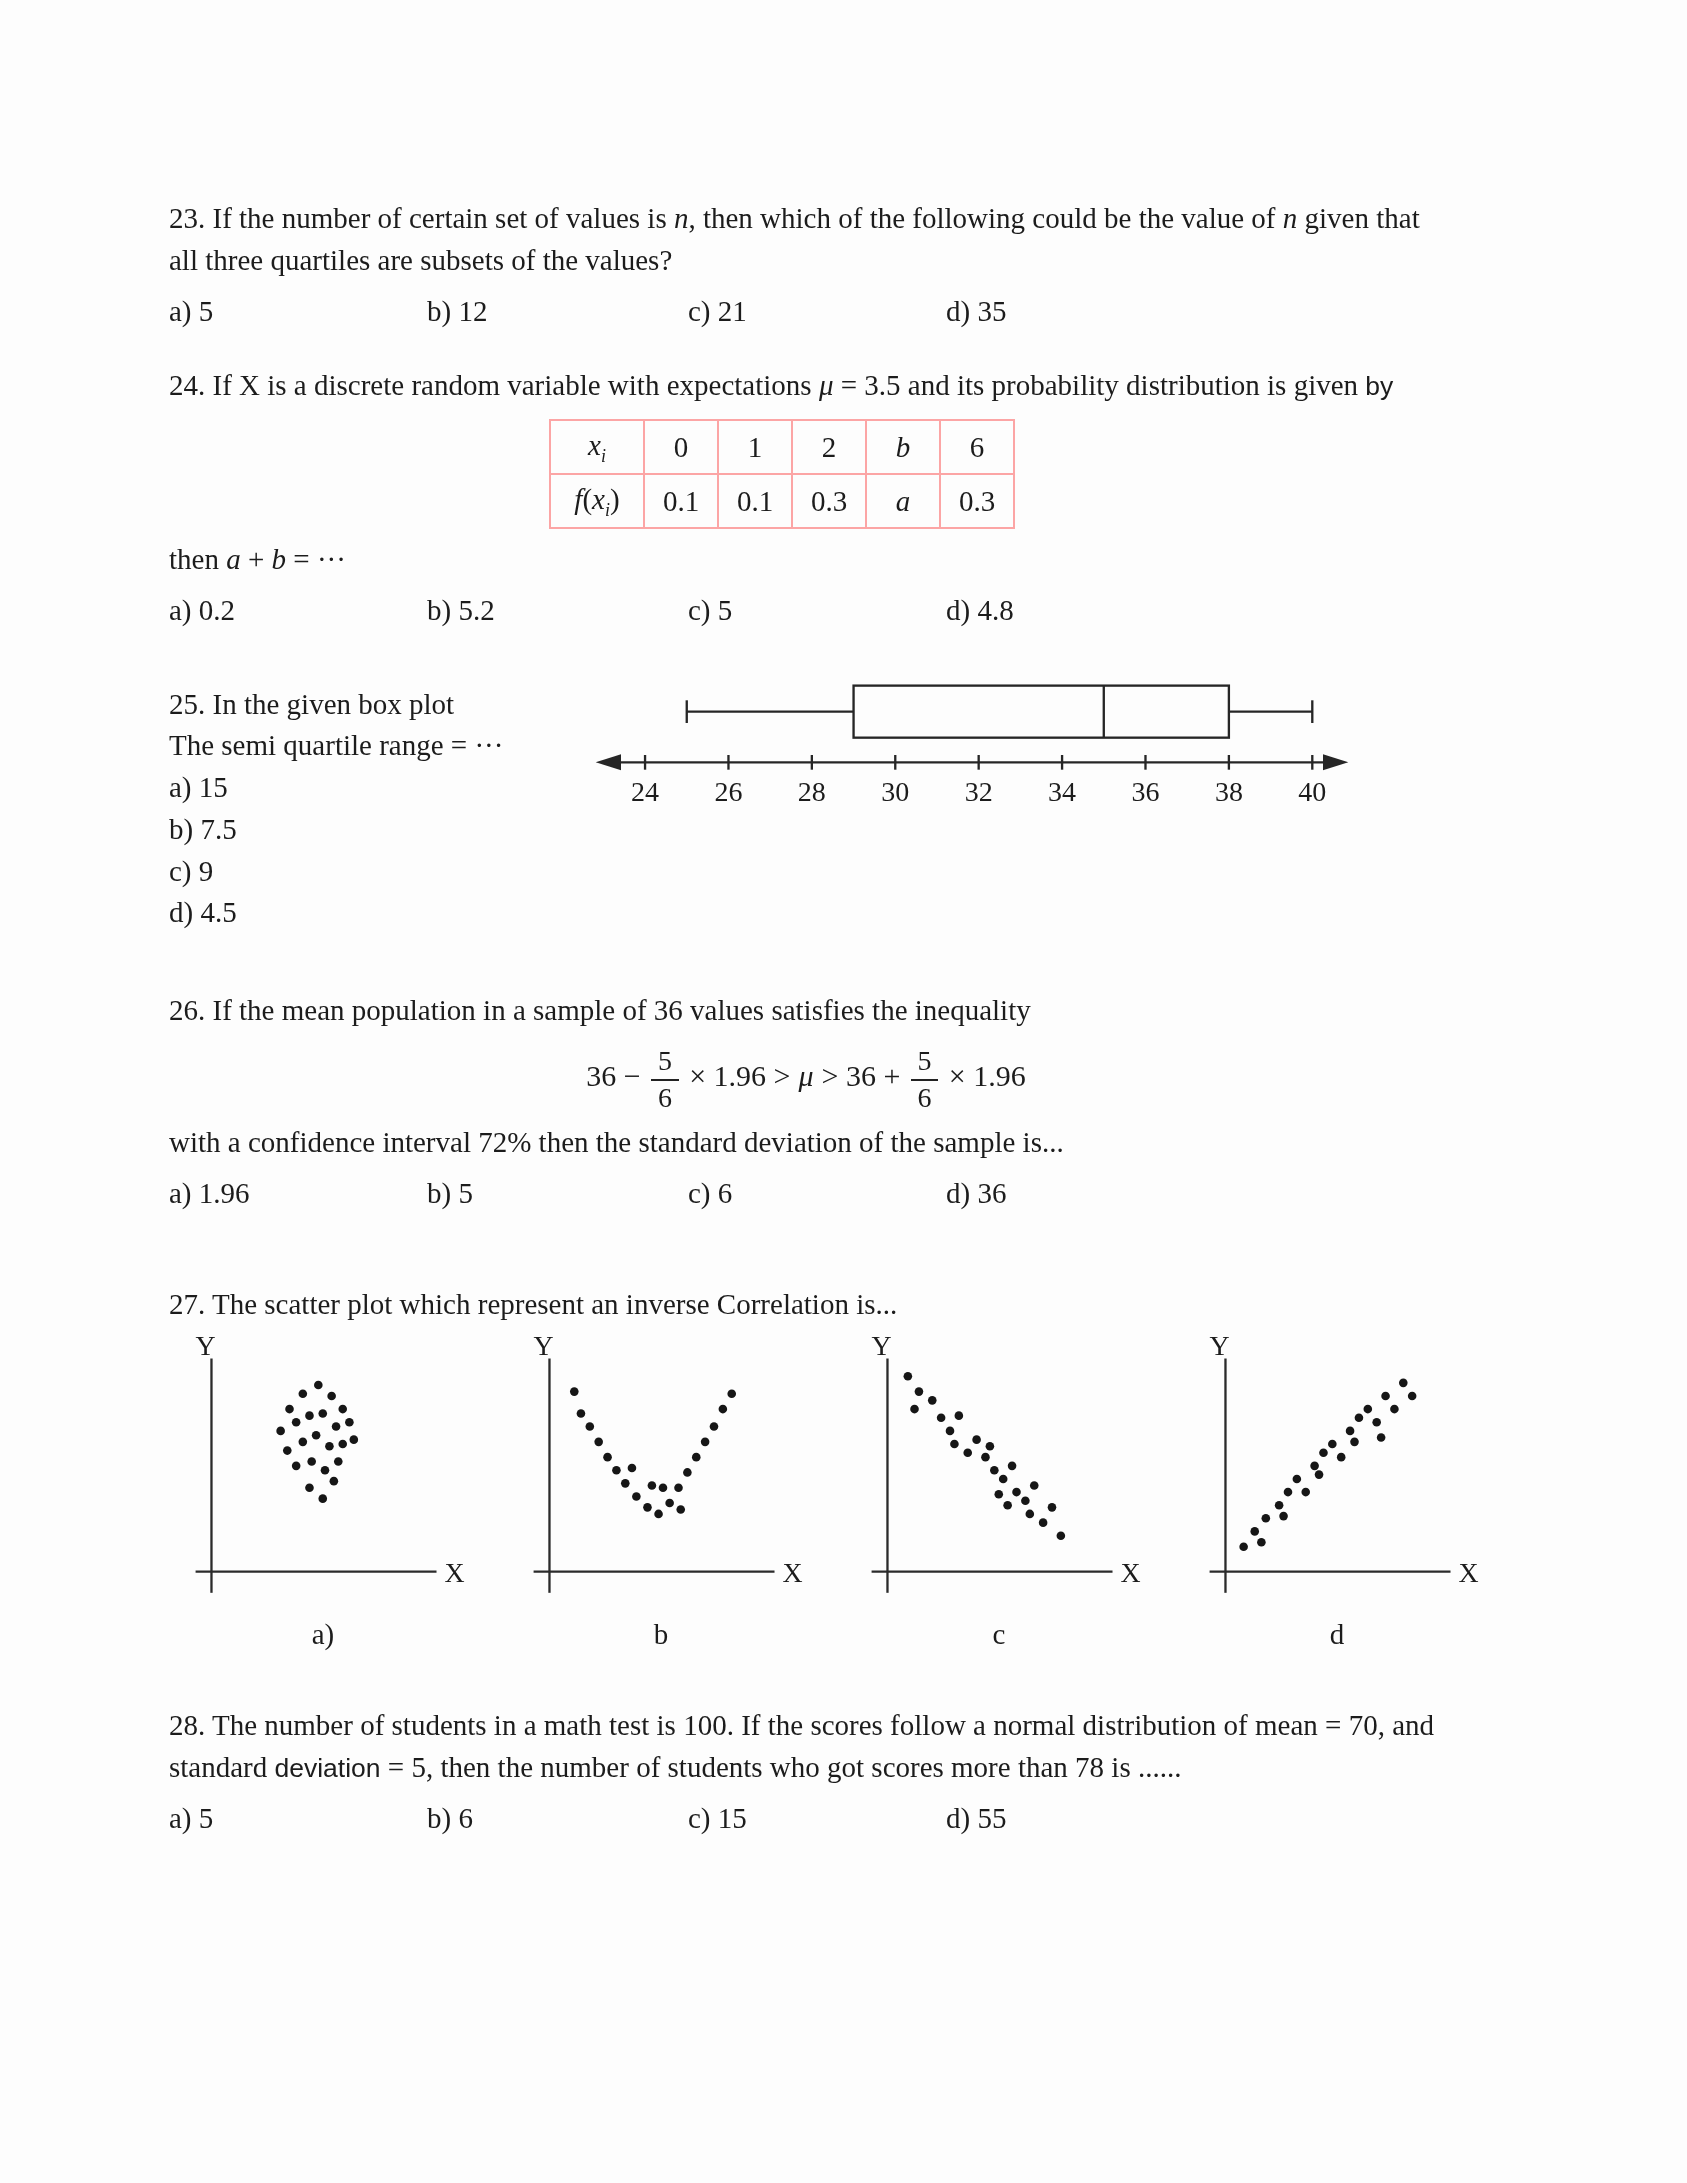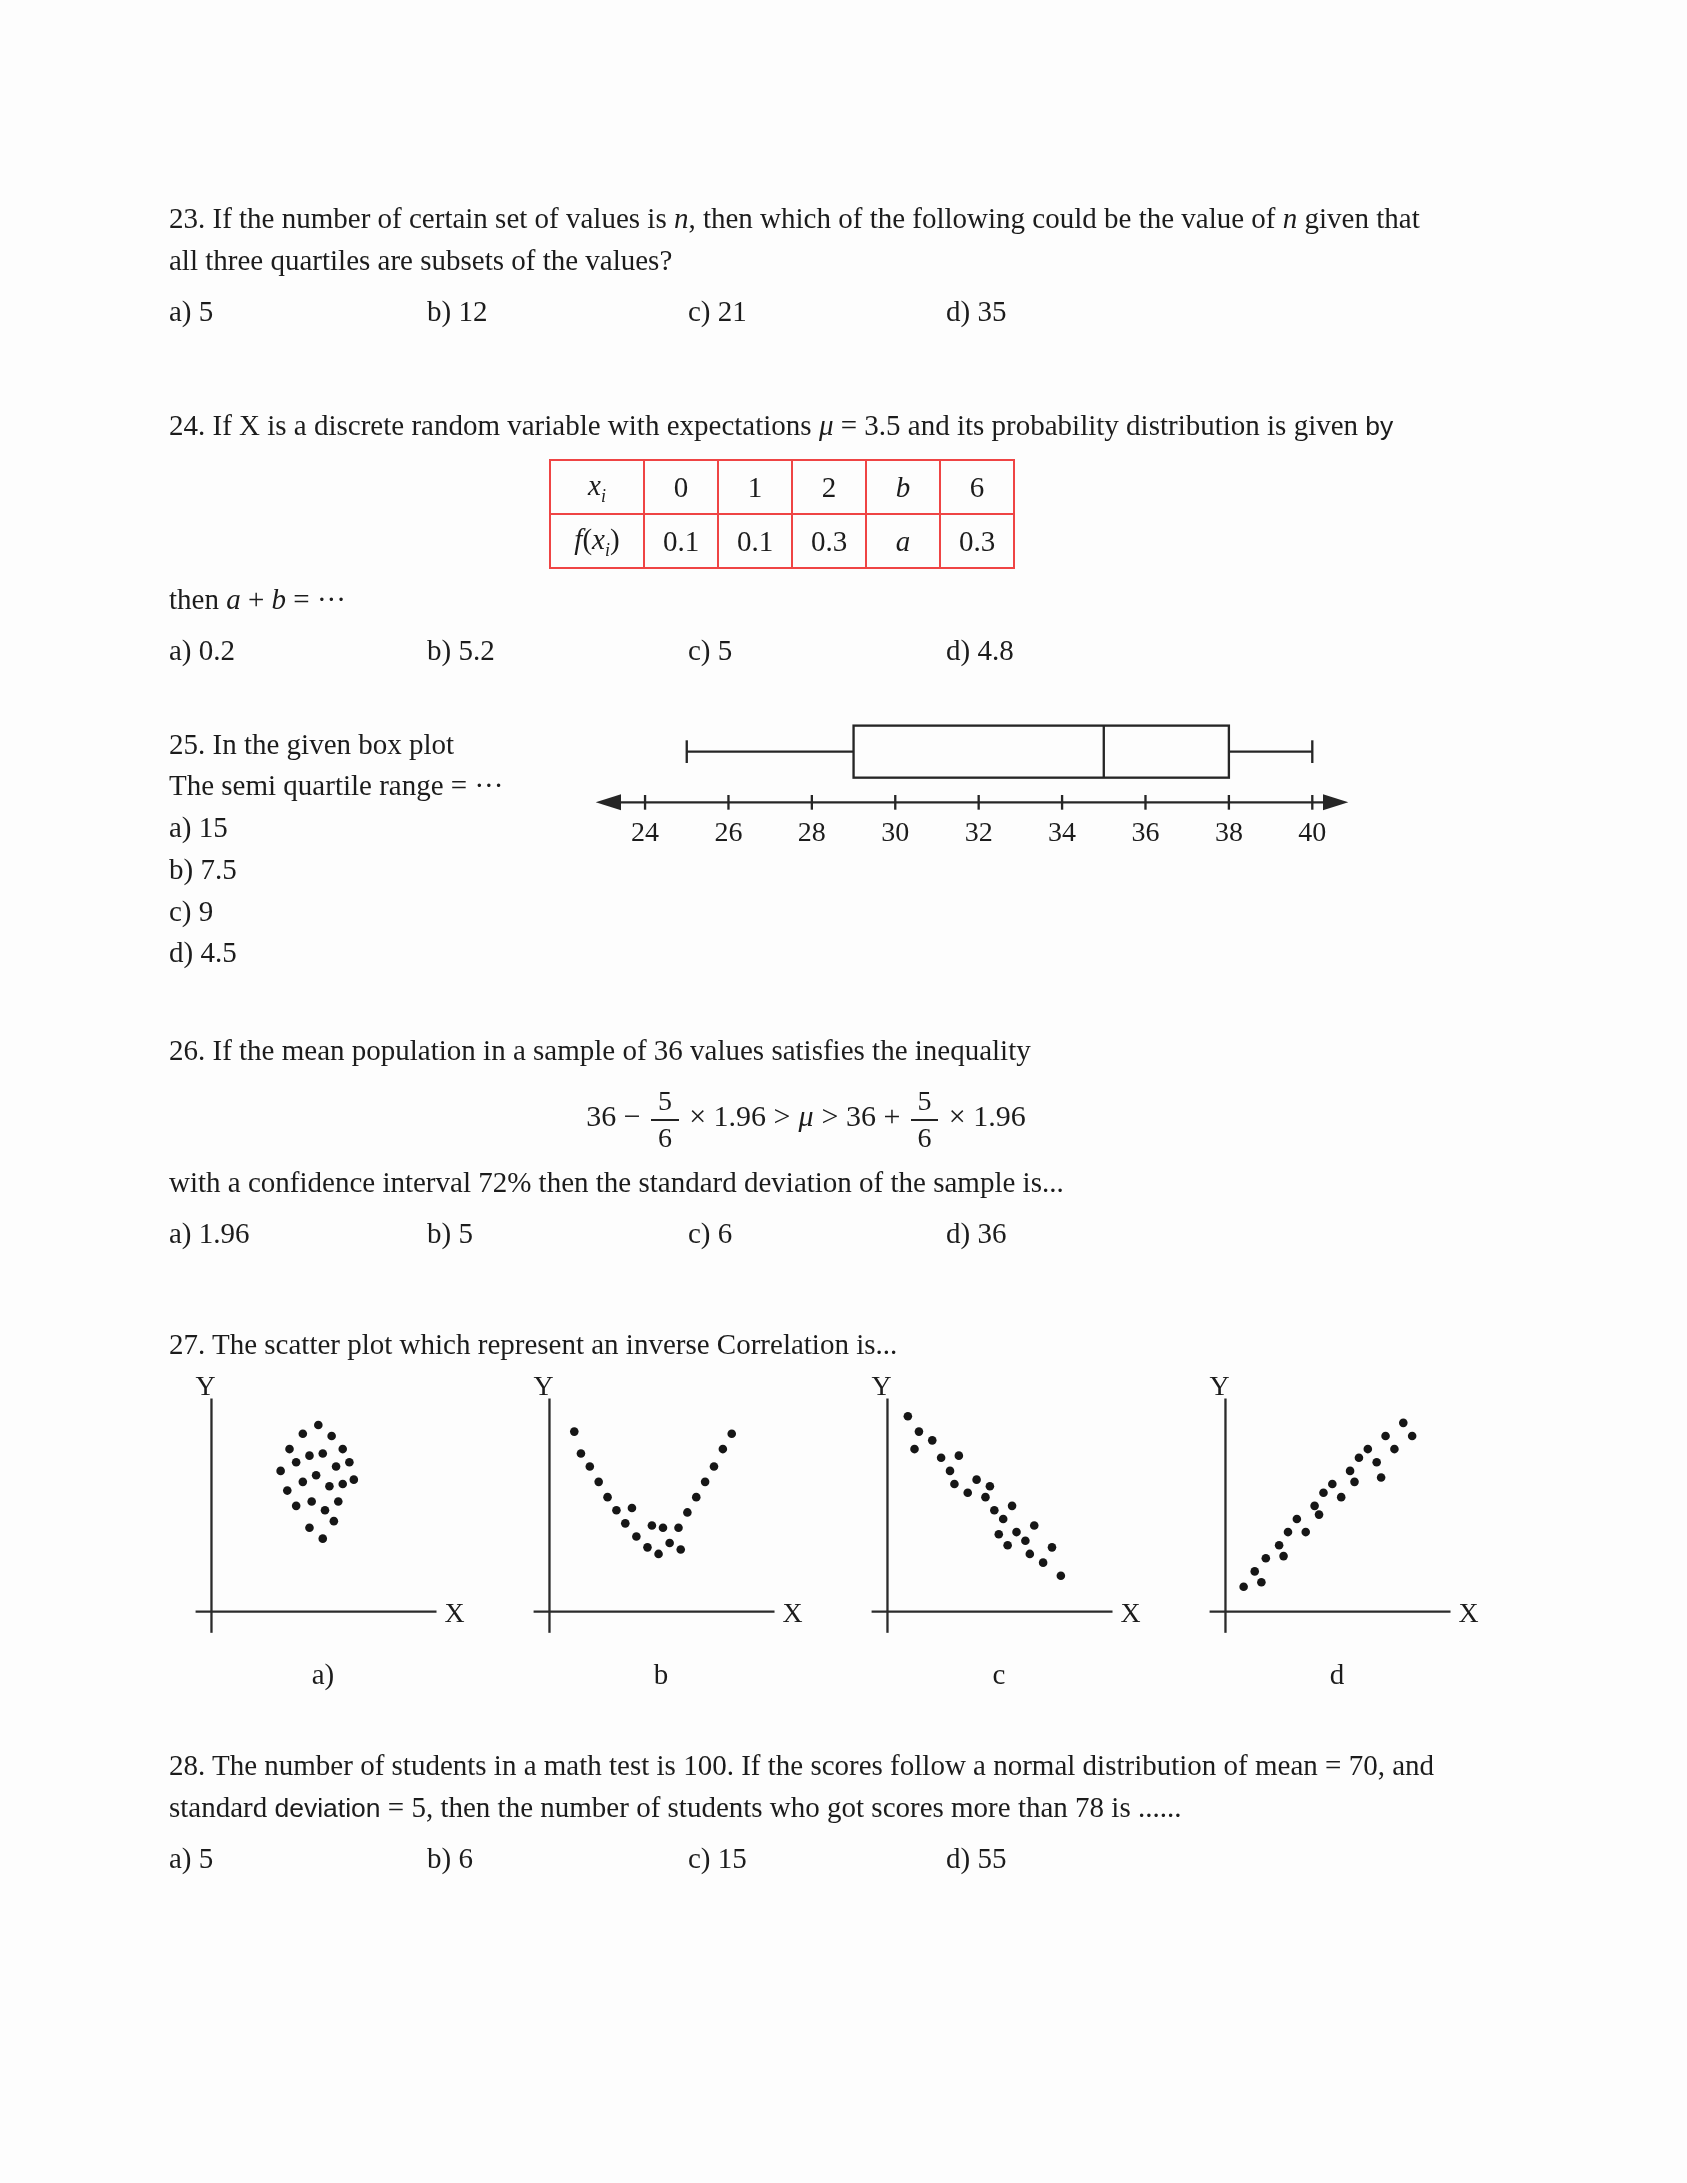--- a/index.html
+++ b/index.html
@@ -16,42 +16,42 @@
     line-height: 1.44;
     padding: 198px 165px 106px 169px;
     overflow: hidden;
   }
   p { margin: 0; }
   i { font-style: italic; }
   sub { font-size: 0.62em; }
   .sans { font-family: "Liberation Sans", "DejaVu Sans", sans-serif; font-size: 26.5px; }
 
   section.q { margin: 0; }
-  #q23 { margin-bottom: 72px; }
+  #q23 { margin-bottom: 32px; }
   #q24 { margin-bottom: 52px; }
   #q25 { margin-bottom: 56px; }
   #q26 { margin-bottom: 69px; }
   #q27 { margin-bottom: 49px; }
 
   .qtext { max-width: 1353px; }
   .w23 { max-width: 1283px; }
   .w24 { max-width: 1257px; }
 
   .options {
     display: grid;
     grid-template-columns: 258px 261px 258px 1fr;
     margin-top: 9.3px;
   }
 
   .prob-table {
     border-collapse: collapse;
     margin: 13.2px 0 9.3px 380px;
   }
   .prob-table td {
-    border: 2px solid #ef4444;
+    border: 2px solid #fca5a5;
     text-align: center;
     vertical-align: middle;
     min-width: 74px;
     height: 54px;
     padding: 2.6px 13.2px;
   }
   .prob-table td:first-child { min-width: 94px; }
 
   .q25-row { display: flex; align-items: flex-start; }
   .q25-left { width: 413px; flex: none; }

